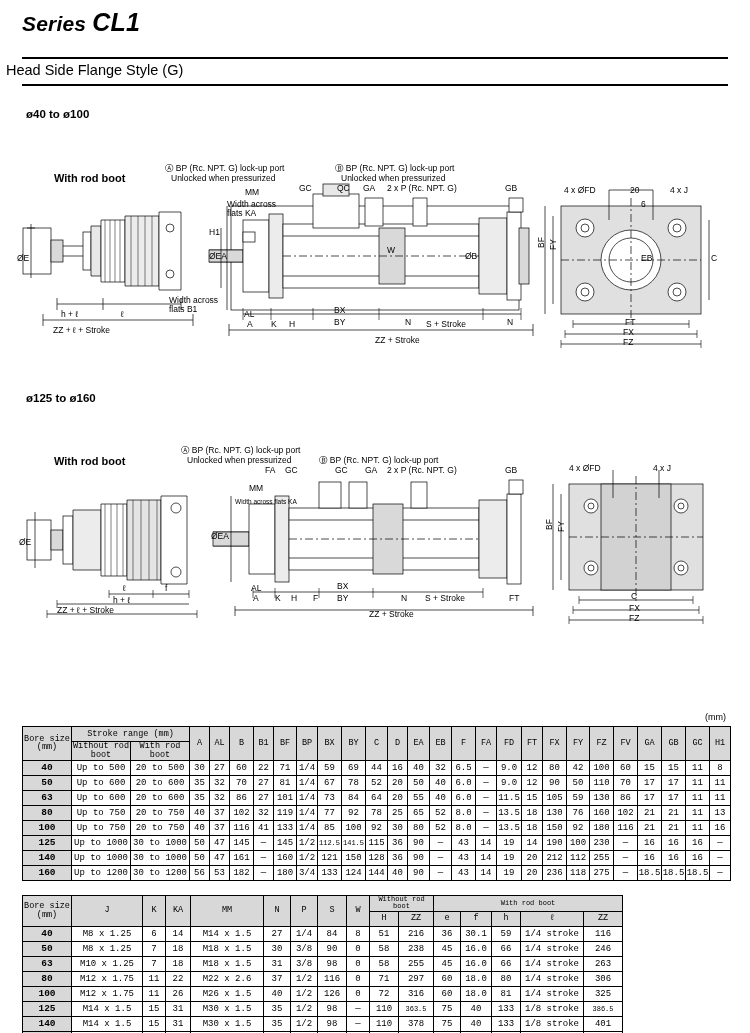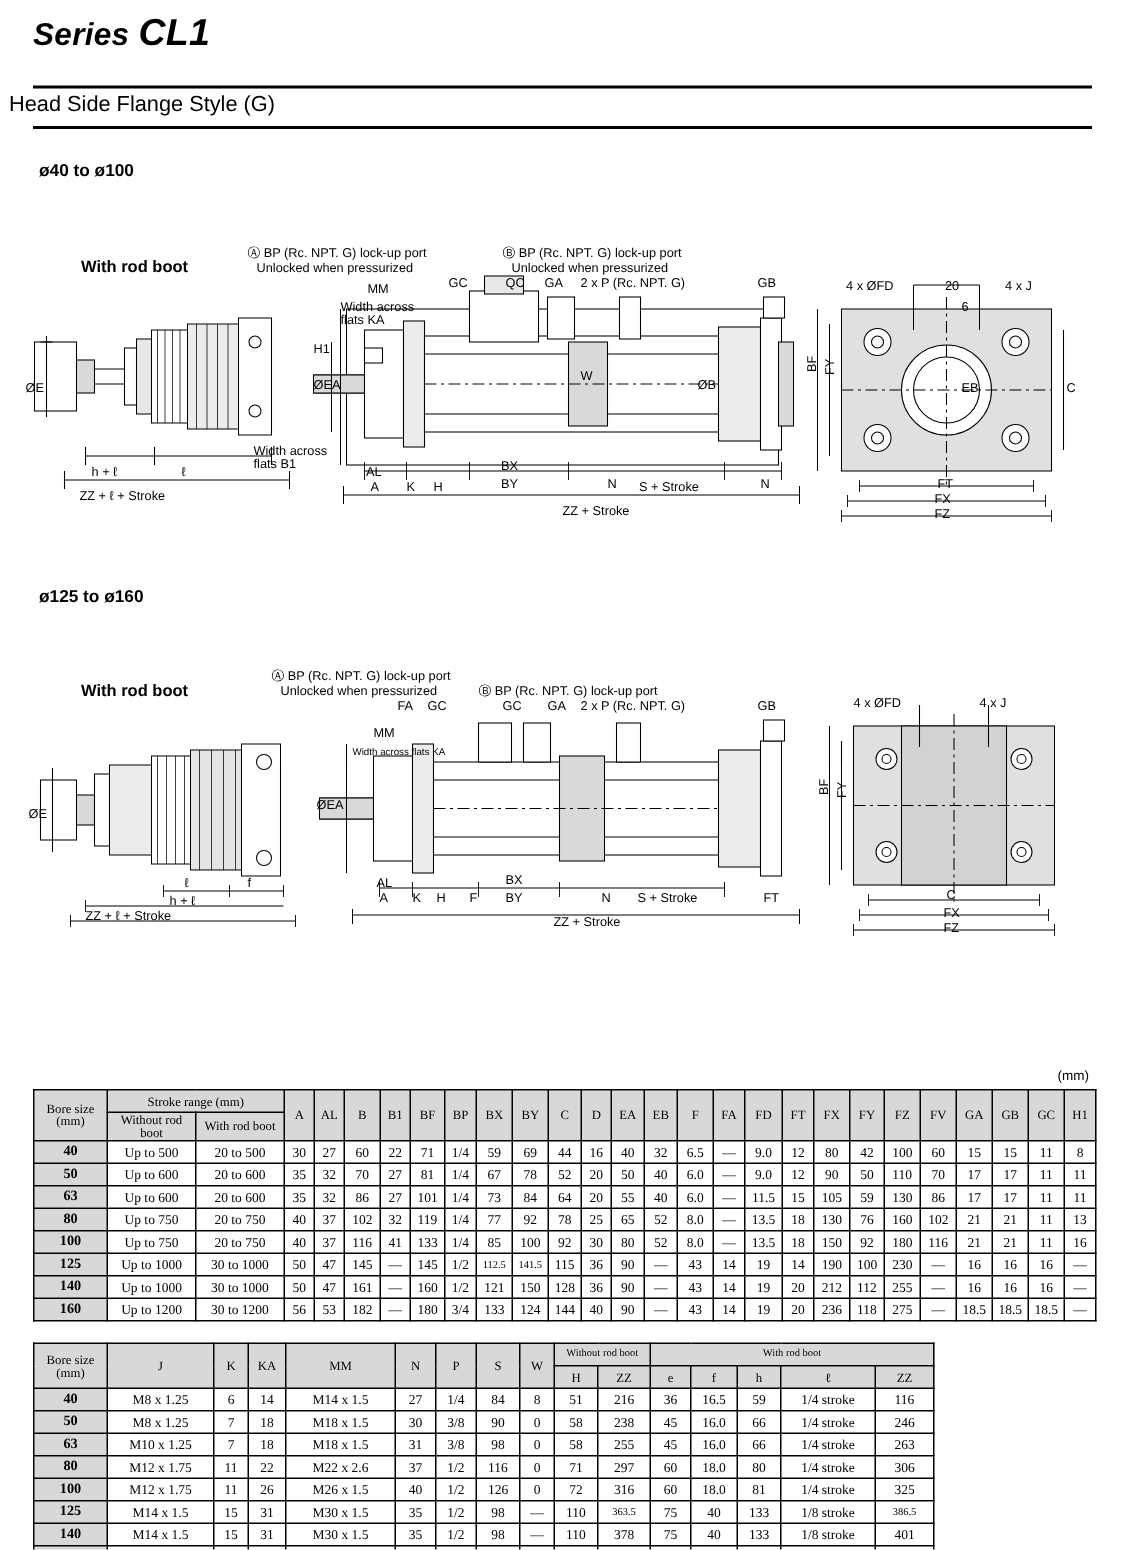--- a/index.html
+++ b/index.html
@@ -93,21 +93,21 @@
   
   .mm-unit {
     position: absolute;
     right: 24px;
     top: 712px;
     font-size: 9px;
   }
   table {
     border-collapse: collapse;
     font-size: 9px;
-    font-family: Liberation Serif, serif;
+    font-family: Liberation Mono, monospace;
   }
   table.t1 {
     position: absolute;
     left: 22px;
     top: 726px;
   }
   table.t2 {
     position: absolute;
     left: 22px;
     top: 895px;
@@ -774,21 +774,21 @@
           <td>6</td>
           <td>14</td>
           <td>M14 x 1.5</td>
           <td>27</td>
           <td>1/4</td>
           <td>84</td>
           <td>8</td>
           <td>51</td>
           <td>216</td>
           <td>36</td>
-          <td>16.5</td>
+          <td>30.1</td>
           <td>59</td>
           <td>1/4 stroke</td>
           <td>116</td>
         </tr>
         <tr>
           <td class="bore">50</td>
           <td>M8 x 1.25</td>
           <td>7</td>
           <td>18</td>
           <td>M18 x 1.5</td>

